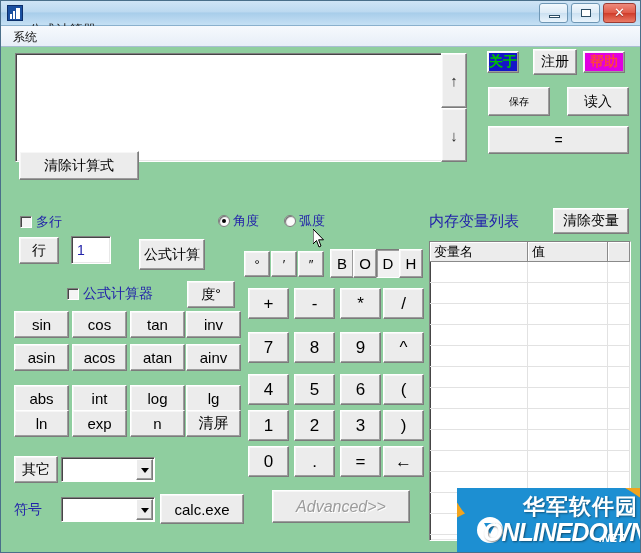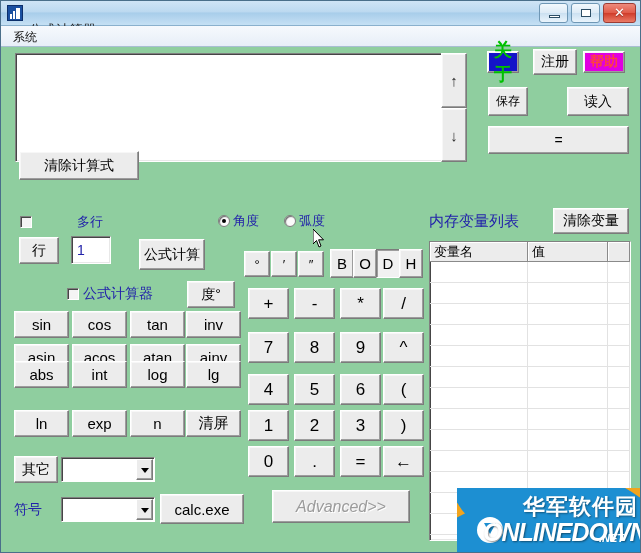--- a/index.html
+++ b/index.html
@@ -157,30 +157,30 @@
     left: 146px; top: 169px; width: 320px; height: 25px;
     background: #8fce9f;
     border: 1px solid;
     border-color: #6d6d6d #ffffff #ffffff #6d6d6d;
     box-shadow: none;
   }
 
   
   #btnAbout {
     left: 486px; top: 50px; width: 32px; height: 22px;
-    background: #1414c8; color: #00c000; font-weight: bold; font-size: 18px;
+    background: #1414c8; color: #00c000; font-weight: bold; font-size: 14px;
     border-color: #ffffff #7b7b7b #7b7b7b #ffffff;
   }
   #btnRegister { left: 532px; top: 48px; width: 44px; height: 26px; font-size: 14px; }
   #btnHelp {
     left: 582px; top: 50px; width: 42px; height: 22px;
     background: #e000e0; color: #ff4040; font-weight: bold; font-size: 14px;
     border-color: #ffffff #7b7b7b #7b7b7b #ffffff;
   }
-  #btnSave  { left: 487px; top: 86px; width: 40px; height: 29px; font-size: 12px; }
+  #btnSave  { left: 487px; top: 86px; width: 62px; height: 29px; font-size: 10px; }
   #btnLoad  { left: 566px; top: 86px; width: 62px; height: 29px; font-size: 14px; }
   #btnEquals{ left: 487px; top: 125px; width: 141px; height: 28px; font-size: 14px; }
 
   
   .cbx {
     position: absolute;
     width: 12px; height: 12px;
     background: #f4f4f4;
     border: 1px solid;
     border-color: #808080 #ffffff #ffffff #808080;
@@ -198,21 +198,21 @@
   }
   .rdo.on::after {
     content: "";
     position: absolute;
     left: 3px; top: 3px;
     width: 4px; height: 4px;
     border-radius: 50%;
     background: #000000;
   }
   #cbMultiline { left: 19px; top: 215px; }
-  #lbMultiline { left: 35px; top: 212px; margin-left: 41px; }
+  #lbMultiline { left: 35px; top: 212px; }
   #rdDeg { left: 217px; top: 214px; }
   #lbDeg { left: 232px; top: 211px; }
   #rdRad { left: 283px; top: 214px; }
   #lbRad { left: 298px; top: 211px; }
 
   #btnRow  { left: 18px; top: 236px; width: 40px; height: 27px; font-size: 14px; }
   #rowNum  { left: 70px; top: 235px; width: 40px; height: 28px; }
   #rowNum span {
     position: absolute; left: 5px; top: 5px;
     color: #2222aa; font-size: 14px;
@@ -263,21 +263,21 @@
   #btnBaseH  { left: 398px; top: 248px; width: 24px; height: 29px; font-size: 15px; }
 
   
   #cbImmediate { left: 66px; top: 287px; }
   #lbImmediate { left: 82px; top: 284px; font-size: 14px; }
   #btnDegree   { left: 186px; top: 280px; width: 48px; height: 27px; font-size: 14px; }
 
   
   .fbtn { width: 55px; height: 27px; font-size: 15px; }
   .fcol0 { left: 13px; text-align: center; } .fcol1 { left: 71px; } .fcol2 { left: 129px; } .fcol3 { left: 185px; }
-  .frow0 { top: 310px; } .frow1 { top: 343px; } .frow2 { top: 360px; } .frow3 { top: 409px; }
+  .frow0 { top: 310px; } .frow1 { top: 343px; } .frow2 { top: 384px; } .frow3 { top: 409px; }
 
   
   .kbtn { width: 41px; height: 31px; font-size: 17px; }
   .kcol0 { left: 247px; } .kcol1 { left: 293px; } .kcol2 { left: 339px; } .kcol3 { left: 382px; }
   .krow0 { top: 287px; } .krow1 { top: 331px; } .krow2 { top: 373px; }
   .krow3 { top: 409px; } .krow4 { top: 445px; }
 
   
   #btnOther  { left: 13px; top: 455px; width: 44px; height: 27px; font-size: 14px; }
   #cmbOther  { left: 60px; top: 456px; width: 94px; height: 25px; }

